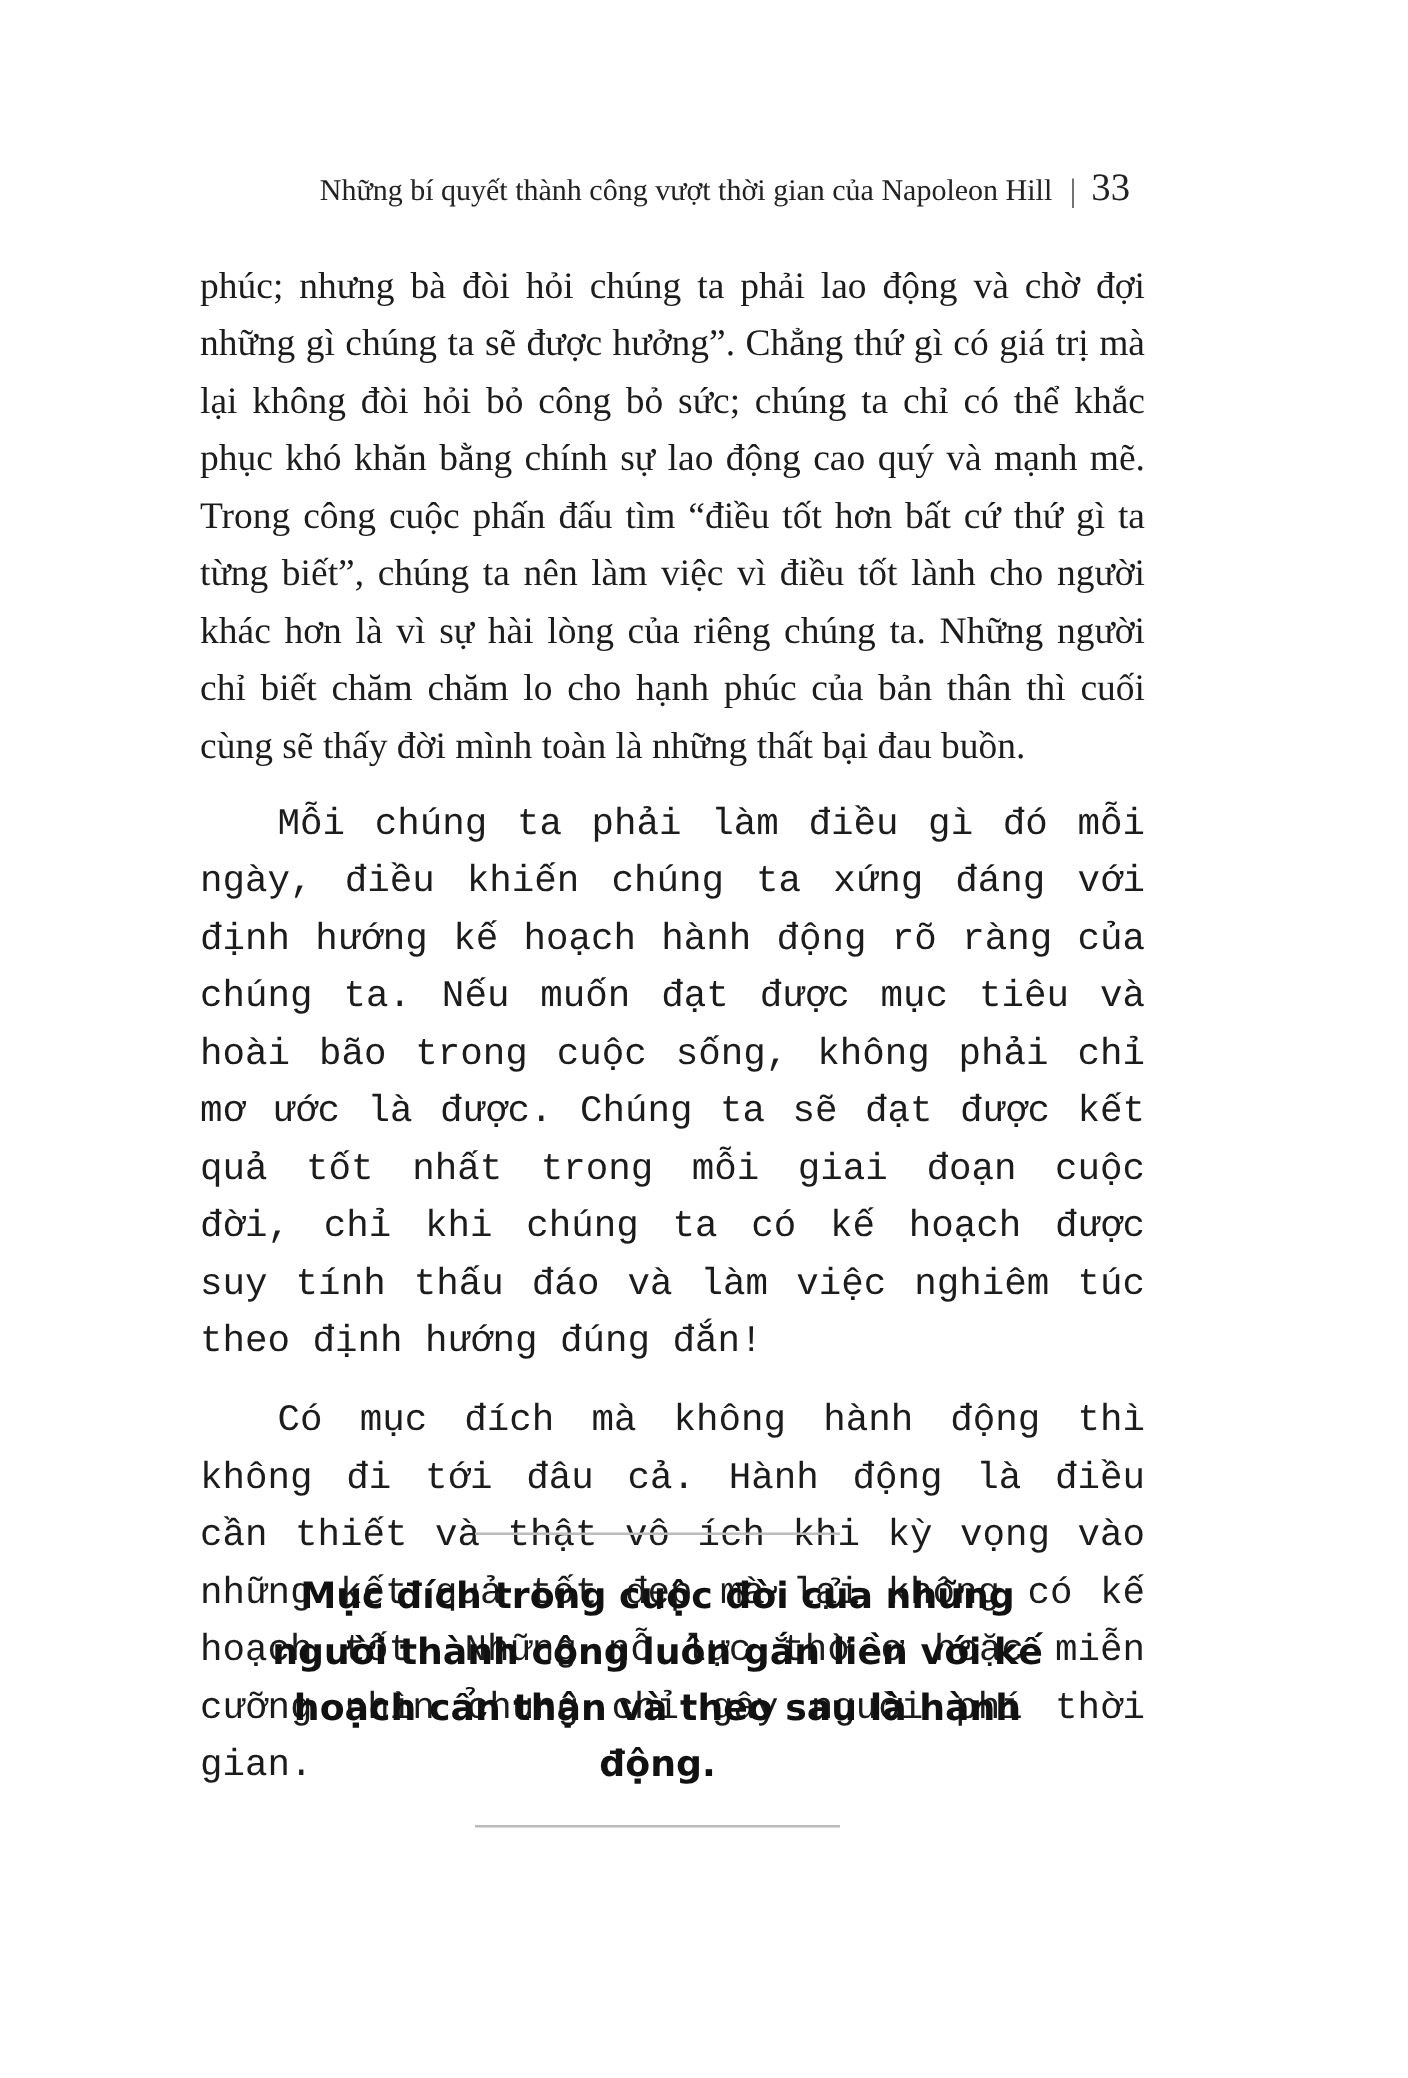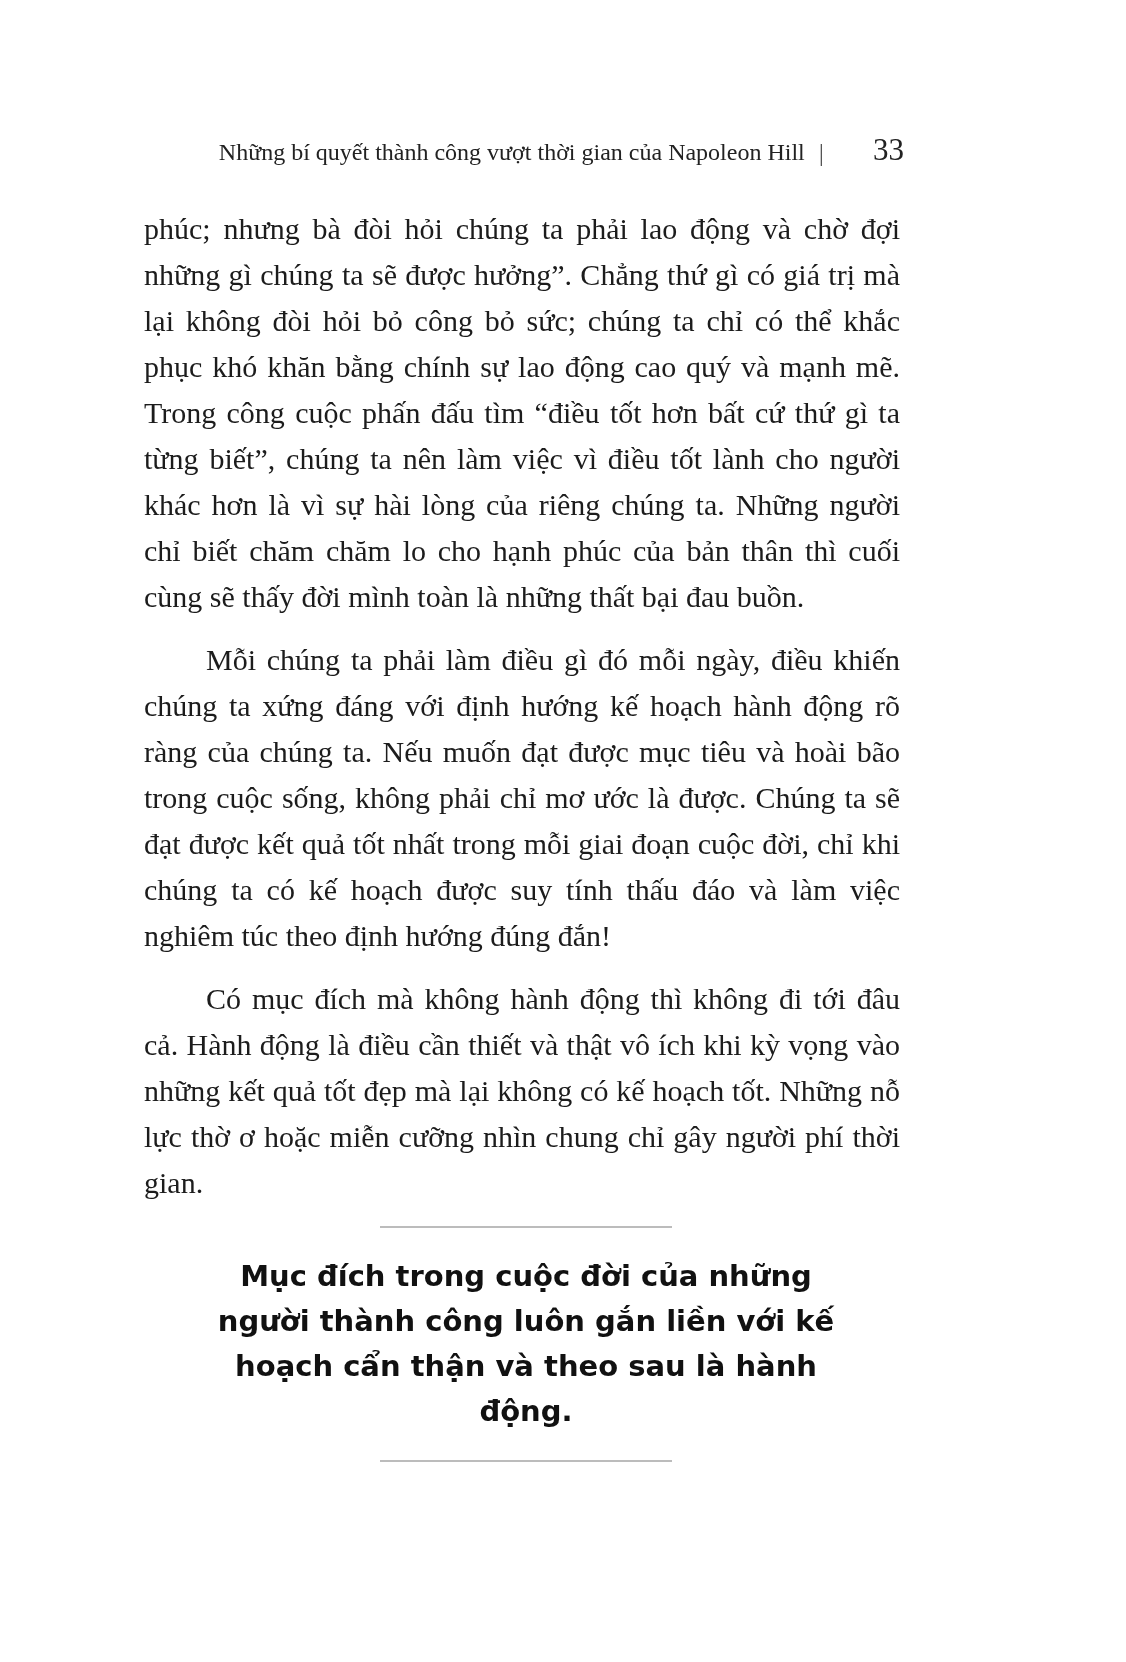--- a/index.html
+++ b/index.html
@@ -32,37 +32,37 @@
   .running-header .sep {
     display: inline-block;
     margin: 0 12px 0 14px;
     color: #555555;
     font-size: 26px;
     vertical-align: -1px;
   }
   .running-header .pagenum {
     font-size: 31px;
     font-style: normal;
-    margin-left: 37px;
   }
   .content {
     position: absolute;
     top: 206px;
-    left: 144px;
+    left: 160px;
     width: 756px;
   }
   .content p {
     margin: 0 0 17px 0;
     font-size: 30px;
     line-height: 46px;
     text-align: justify;
     color: #1c1c1c;
   }
   .content p.indent {
     text-indent: 62px;
+    font-family: Liberation Mono, monospace;
   }
   .quote-block {
     position: absolute;
     top: 1226px;
     left: 148px;
     width: 756px;
     text-align: center;
   }
   .rule {
     width: 292px;

